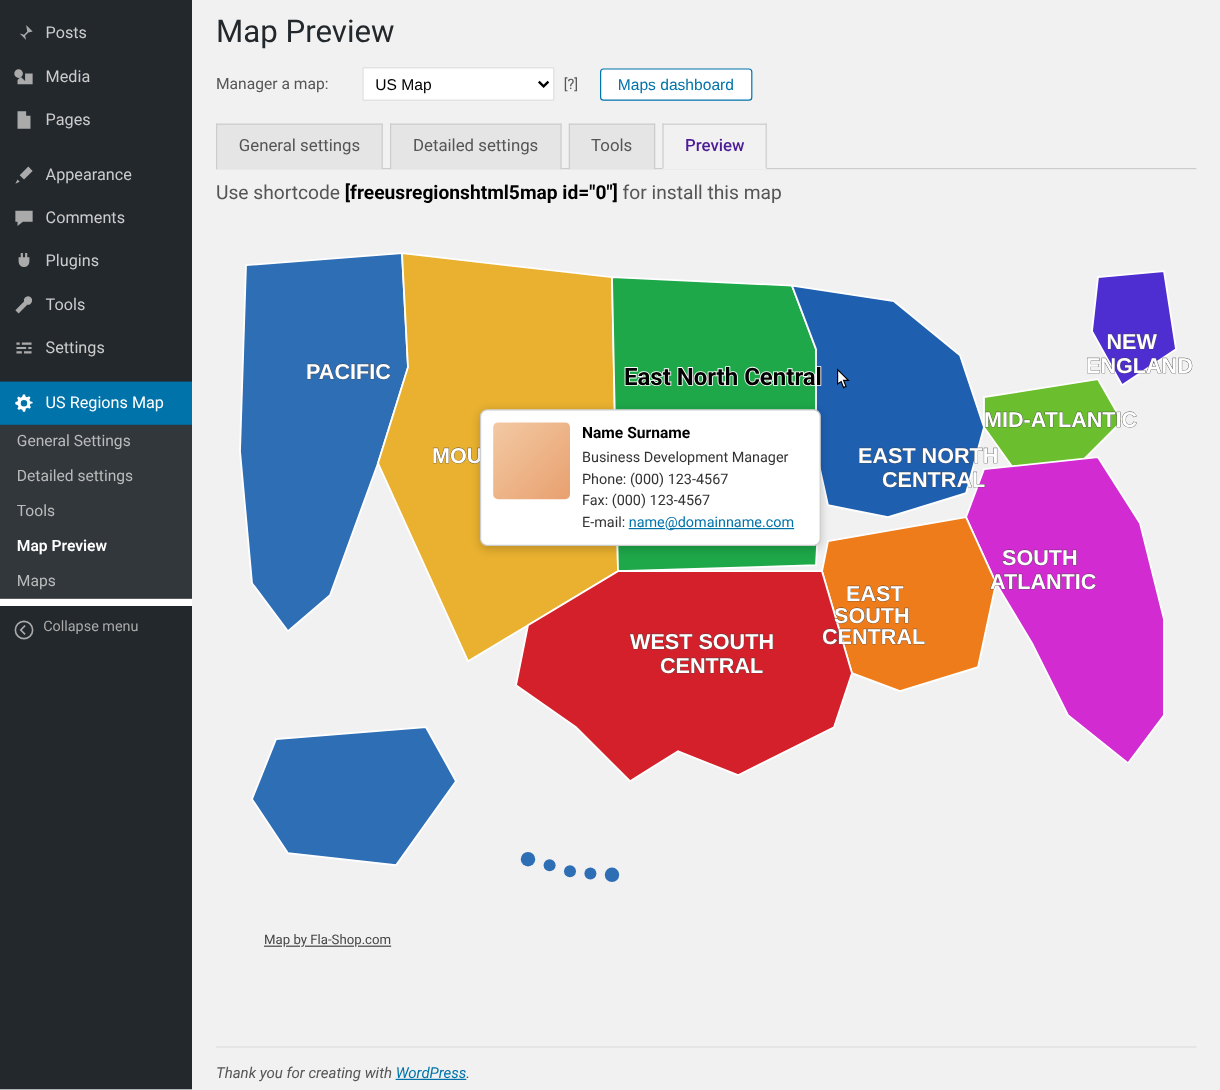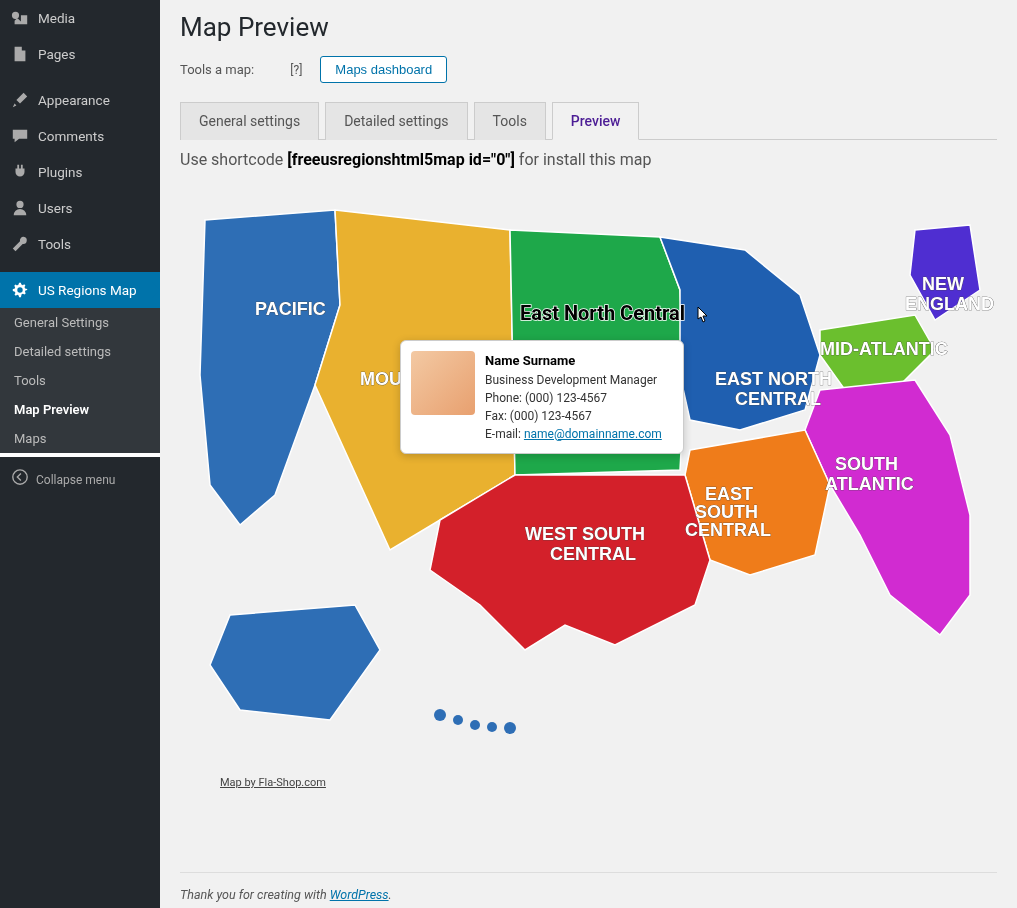--- a/index.html
+++ b/index.html
@@ -9,21 +9,21 @@
 
 .sidebar { width: 160px; background: #23282d; color: #eee; flex-shrink: 0; }
 .sidebar .item { display: flex; align-items: center; padding: 8px 8px 8px 10px; color: #ccc; cursor: pointer; font-size: 13.5px; }
 .sidebar .item .ic { width: 20px; height: 20px; margin-right: 8px; display:flex; align-items:center; justify-content:center; }
 .sidebar .item.sep { margin-top: 10px; }
 .sidebar .item.active { background: #0073aa; color: #fff; position:relative; }
 .sidebar .item.active::after { content:""; position:absolute; right:-8px; top:10px; border:8px solid transparent; border-left-color:#0073aa; }
 .sidebar .sub { background: #32373c; }
 .sidebar .sub .subitem { padding: 7px 10px 7px 14px; color: #bbb; font-size: 13px; cursor:pointer; }
 .sidebar .sub .subitem.active { color: #fff; font-weight: 600; }
-.sidebar .collapse { display:flex; align-items:flex-end; padding:10px; color:#aaa; border-top:4px solid #ffffff; cursor:pointer; font-size:12px; }
+.sidebar .collapse { display:flex; align-items:flex-start; padding:10px; color:#aaa; border-top:6px solid #ffffff; cursor:pointer; font-size:12px; }
 .sidebar .collapse .ic { width:20px; height:20px; margin-right:6px; display:flex; align-items:center; justify-content:center; }
 .ic svg { fill:#aaa; width:18px; height:18px; }
 .item.active .ic svg { fill:#fff; }
 
 
 .main { flex:1; padding: 12px 20px 0 20px; position:relative; }
 h1.title { font-size: 26px; font-weight: 400; color:#23282d; margin-bottom: 14px; }
 .selrow { display:flex; align-items:center; margin-bottom: 18px; }
 .selrow label { font-size:13px; color:#555; margin-right: 28px; }
 .selrow select { width: 160px; height: 28px; border:1px solid #ddd; background:#fff; padding:0 6px; font-size:13px; }
@@ -55,20 +55,28 @@
 
 .footer { border-top:1px solid #ddd; padding:14px 0 0 0; font-size:12.5px; color:#555; font-style:italic; position:absolute; bottom:6px; left:20px; right:20px; }
 .footer a { color:#0073aa; }
 </style>
 </head>
 <body>
 
 <div class="wrap">
 
   <div class="sidebar">
+    <div class="item sep">
+      <span class="ic">
+          <svg viewBox="0 0 20 20">
+            <path d="M12 2l6 6-4 1-3 3 1 4-6-6 4 1 3-3z"></path>
+          </svg>
+        </span>
+      <span>Posts</span>
+    </div>
     <div class="item">
       <span class="ic">
           <svg viewBox="0 0 20 20">
             <path d="M5 3a4 4 0 100 8 4 4 0 000-8zm6 4h7v10H4v-4l3-3 4 4z"></path>
           </svg>
         </span>
       <span>Media</span>
     </div>
     <div class="item">
       <span class="ic">
@@ -98,32 +106,32 @@
       <span class="ic">
           <svg viewBox="0 0 20 20">
             <path d="M7 2v4H5v4a5 5 0 0010 0V6h-2V2h-2v4H9V2z"></path>
           </svg>
         </span>
       <span>Plugins</span>
     </div>
     <div class="item">
       <span class="ic">
           <svg viewBox="0 0 20 20">
-            <path d="M10 2a4 4 0 110 8 4 4 0 010-8zm-7 16a7 7 0 0114 0z"></path>
-          </svg>
-        </span>
-      <span>Users</span>
-    </div>
-    <div class="item">
-      <span class="ic">
-          <svg viewBox="0 0 20 20">
             <path d="M14 2a4 4 0 00-4 5L2 15l3 3 8-8a4 4 0 001-8z"></path>
           </svg>
         </span>
       <span>Tools</span>
+    </div>
+    <div class="item">
+      <span class="ic">
+          <svg viewBox="0 0 20 20">
+            <path d="M3 5h3v2H3zm5 0h9v2H8zM3 9h9v2H3zm11 0h3v2h-3zM3 13h5v2H3zm7 0h7v2h-7z"></path>
+          </svg>
+        </span>
+      <span>Settings</span>
     </div>
     <div class="item sep active">
       <span class="ic">
           <svg viewBox="0 0 20 20">
             <path d="M10 7a3 3 0 100 6 3 3 0 000-6zm8 3l-2 .5a6 6 0 01-.6 1.5l1 1.7-1.4 1.4-1.7-1a6 6 0 01-1.5.6L11 18H9l-.5-2a6 6 0 01-1.5-.6l-1.7 1-1.4-1.4 1-1.7A6 6 0 014.3 12L2 11V9l2-.5a6 6 0 01.6-1.5l-1-1.7L5 3.9l1.7 1A6 6 0 018.2 4.3L9 2h2l.5 2a6 6 0 011.5.6l1.7-1L16 5l-1 1.7a6 6 0 01.6 1.5L18 9z"></path>
           </svg>
         </span>
       <span>US Regions Map</span>
     </div>
     <div class="sub">
@@ -141,21 +149,24 @@
           </svg>
         </span>
       <span>Collapse menu</span>
     </div>
   </div>
 
   <div class="main">
     <h1 class="title">Map Preview</h1>
 
     <div class="selrow">
-      <label>Tools a map:</label>
+      <label>Manager a map:</label>
+      <select>
+        <option>US Map</option>
+      </select>
       <span class="help">[?]</span>
       <button class="dash-btn">Maps dashboard</button>
     </div>
 
     <div class="tabs">
       <div class="tab">General settings</div>
       <div class="tab">Detailed settings</div>
       <div class="tab">Tools</div>
       <div class="tab active">Preview</div>
     </div>

